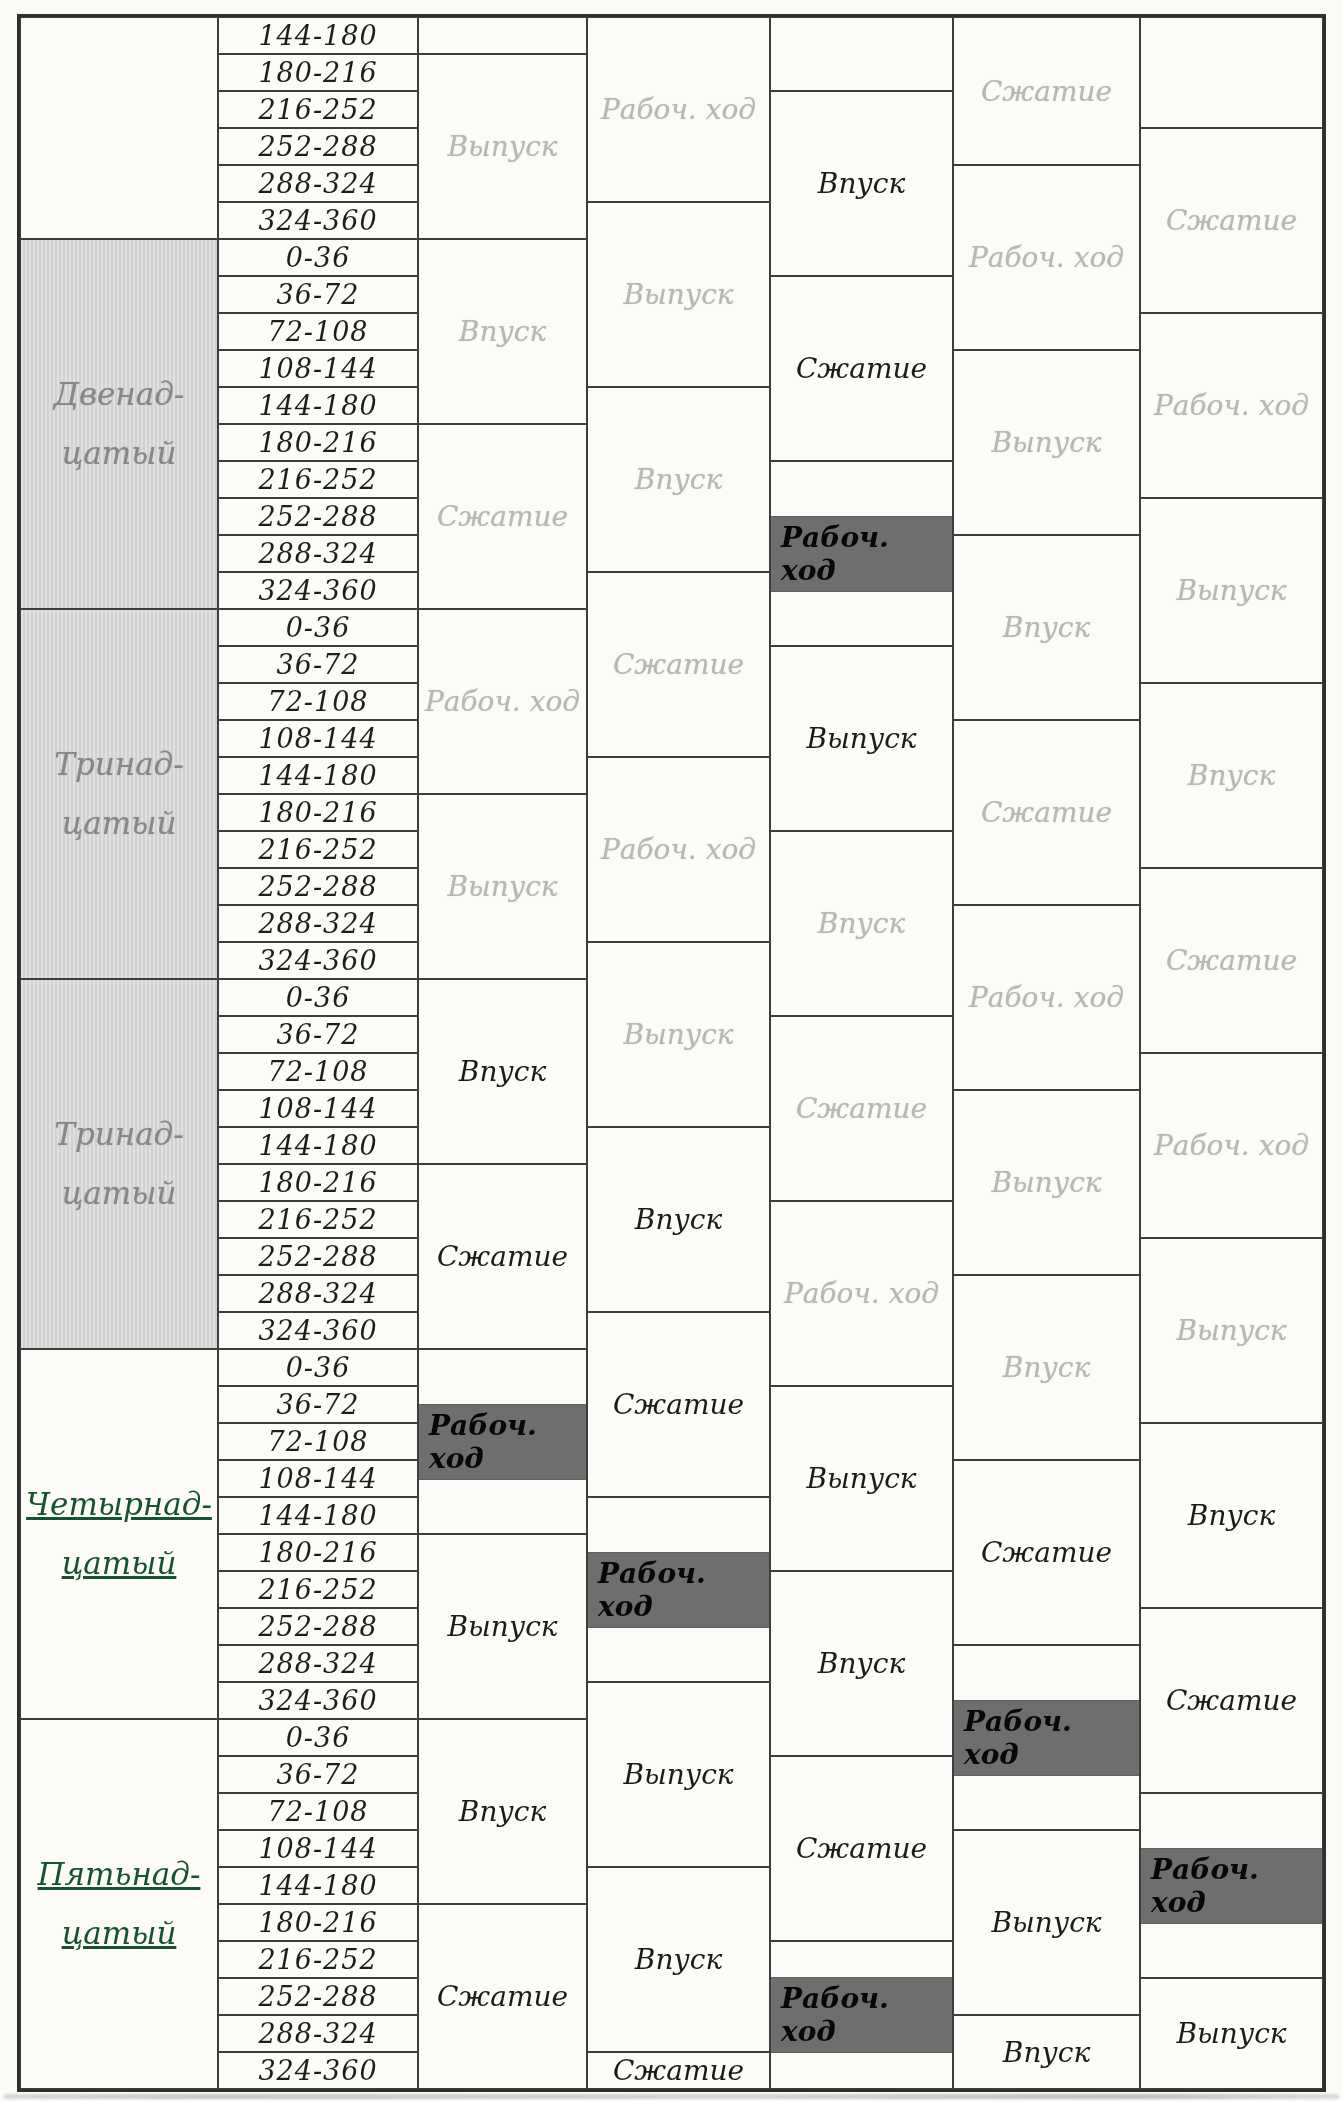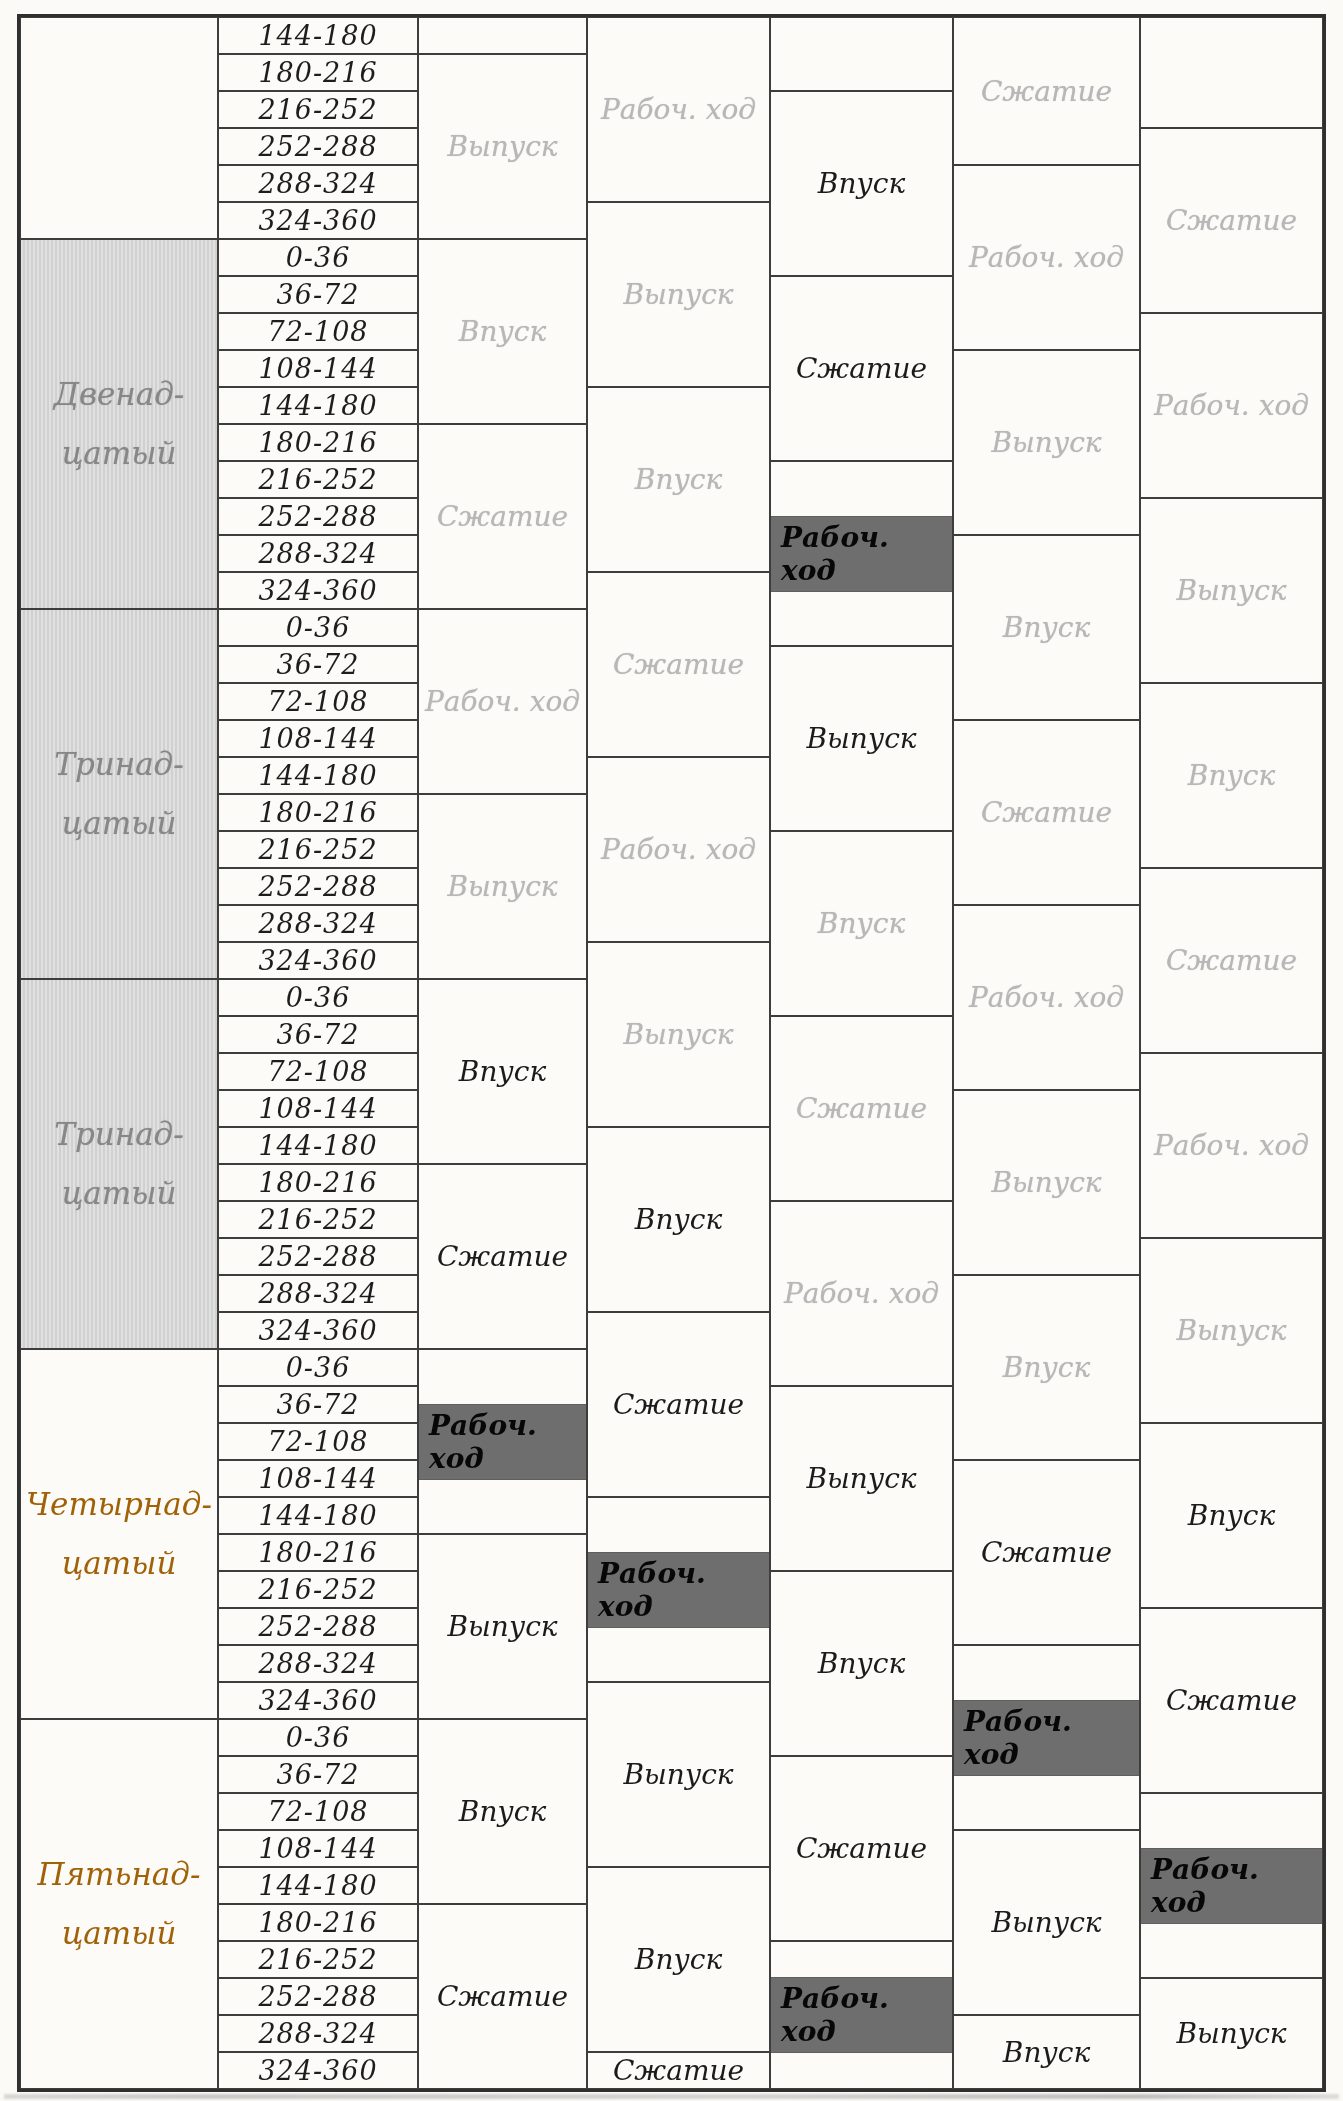--- a/index.html
+++ b/index.html
@@ -23,21 +23,21 @@
     overflow:hidden;
   }
   .angle-cell{font-size:27px;color:#1d1d1d;letter-spacing:1px;}
   .cyl-cell{flex-direction:column;background:#fcfbf8;}
   .cyl-cell.shaded{
     background:#d8d8d8;
     background-image:repeating-linear-gradient(90deg, rgba(255,255,255,0.22) 0 2px, rgba(0,0,0,0.04) 2px 4px);
   }
   .cyl-line{font-size:31px;line-height:1.0;margin:14px 0;}
   .cyl-cell.shaded .cyl-line{color:#878787;text-shadow:0 0 1px rgba(135,135,135,.6);}
-  .cyl-cell.plain .cyl-line{color:#a16207;}
+  .cyl-cell.plain .cyl-line{color:#14532d;text-decoration:underline;}
   .phase-cell{font-size:28px;}
   .phase-text.grey{
     color:#b7b7b7;
     text-shadow:0 0 1px rgba(183,183,183,.7);
   }
   .phase-text.black{color:#1b1b1b;}
   .phase-text.highlight{
     background:#6e6e6e;
     color:#070707;
     font-weight:bold;

